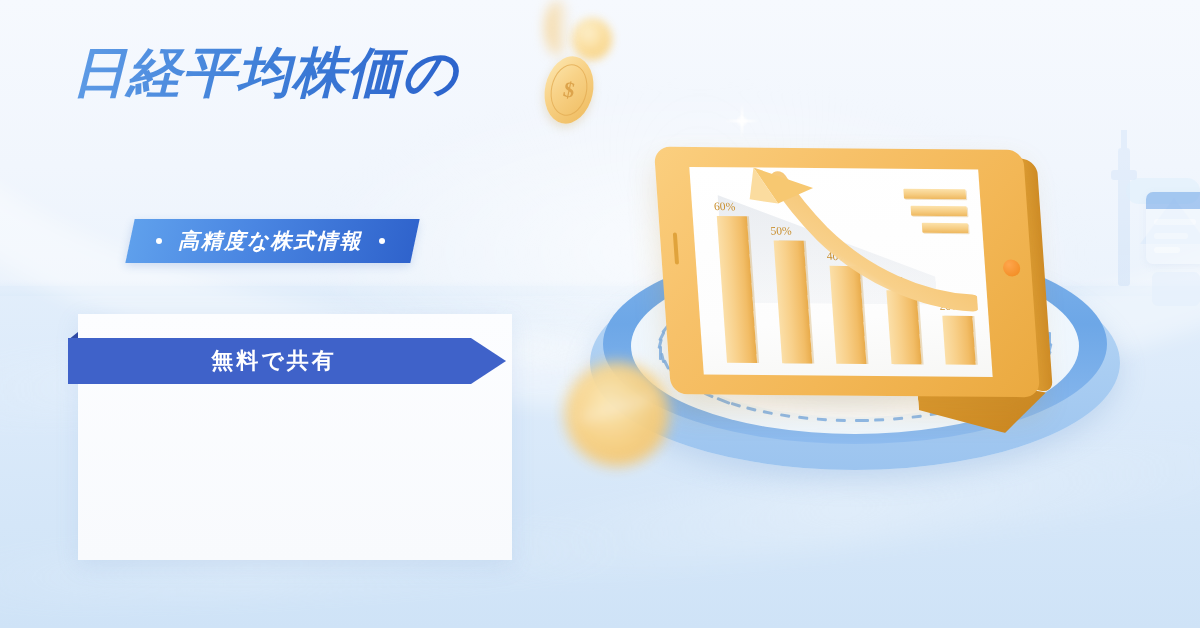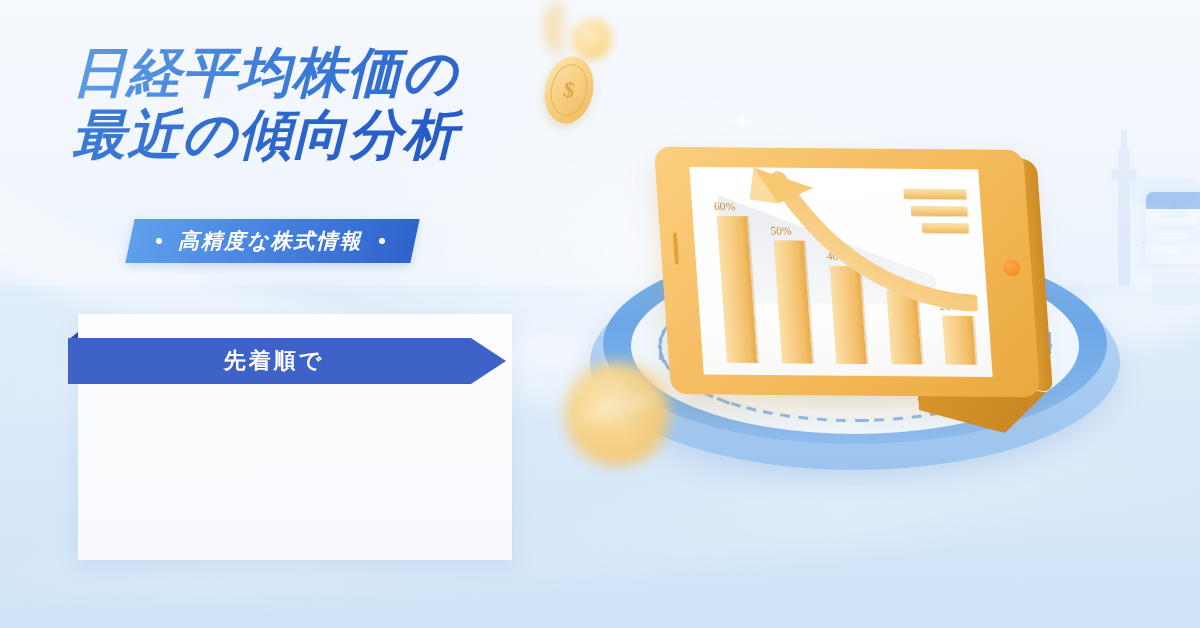--- a/index.html
+++ b/index.html
@@ -333,33 +333,32 @@
   <div class="decor minicard">
     <div class="bar"></div>
       <div class="l1"></div>
       <div class="l2"></div>
       <div class="l3"></div>
   </div>
   <div class="decor ghostbox"></div>
 
   <div class="headline">
     <span class="l">日経平均株価の</span>
-    <span class="l l2g">最近の傾向分析</span>
   </div>
 
   <div class="badge">
     <span class="badge-dot"></span>
     <span class="badge-txt">高精度な株式情報</span>
     <span class="badge-dot"></span>
   </div>
 
   <div class="card"></div>
   <div class="ribbon-fold"></div>
   <div class="ribbon">
-    <span class="ribbon-label">先着順で</span>
+    <span class="ribbon-label">無料で共有</span>
   </div>
 
   <div class="illus">
 
     <div class="disc-outer"></div>
     <div class="disc-top"></div>
     <div class="disc-face"></div>
     <div class="disc-ticks" id="dial-ticks">
         <span class="tick" style="transform: translate(196px, 0px) rotate(180deg); height: 14px;"></span>
         <span class="tick" style="transform: translate(195.056px, 7.4493px) rotate(194.252deg); height: 10px;"></span>

